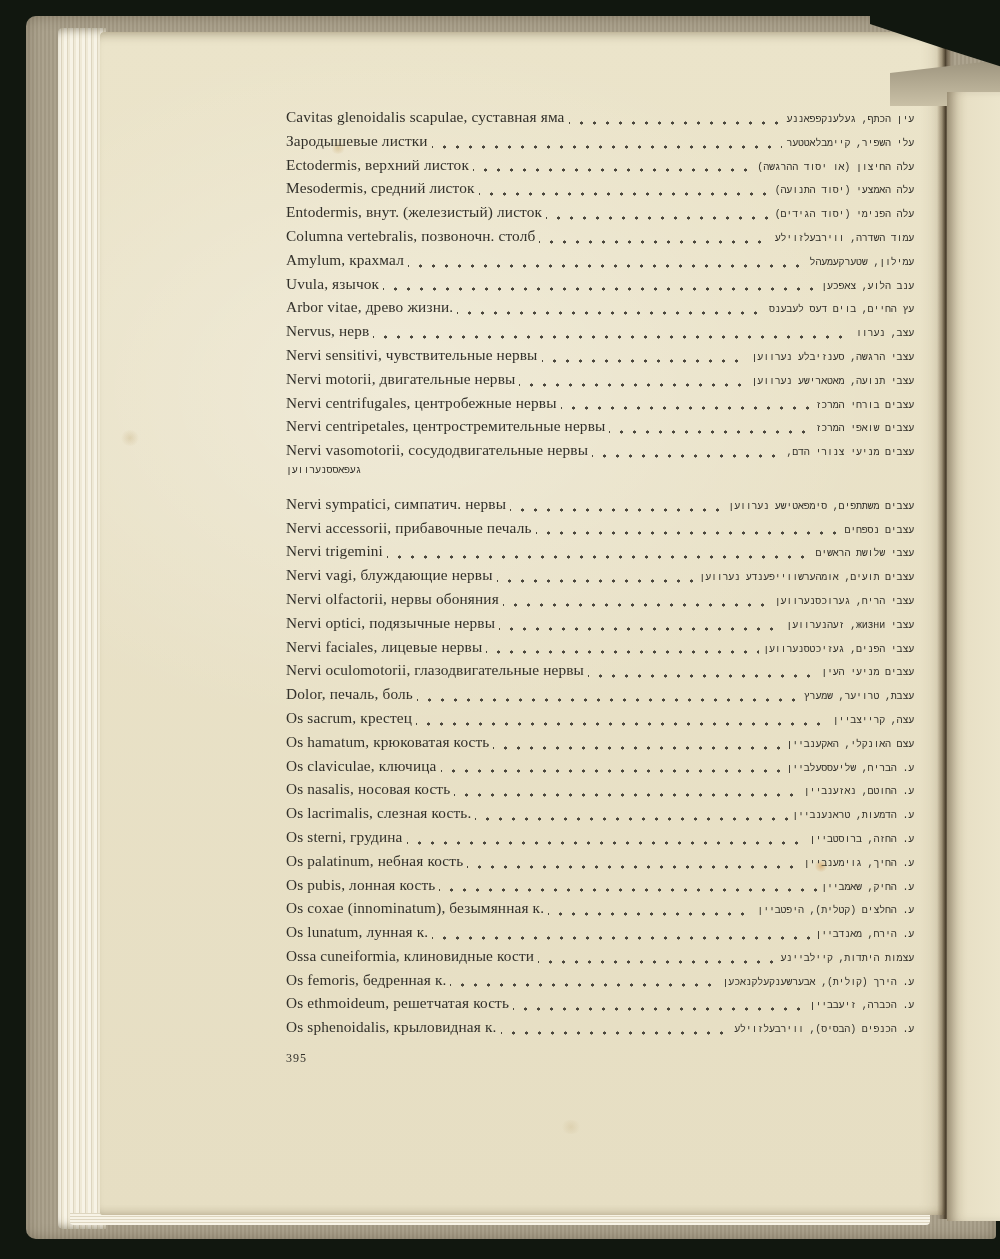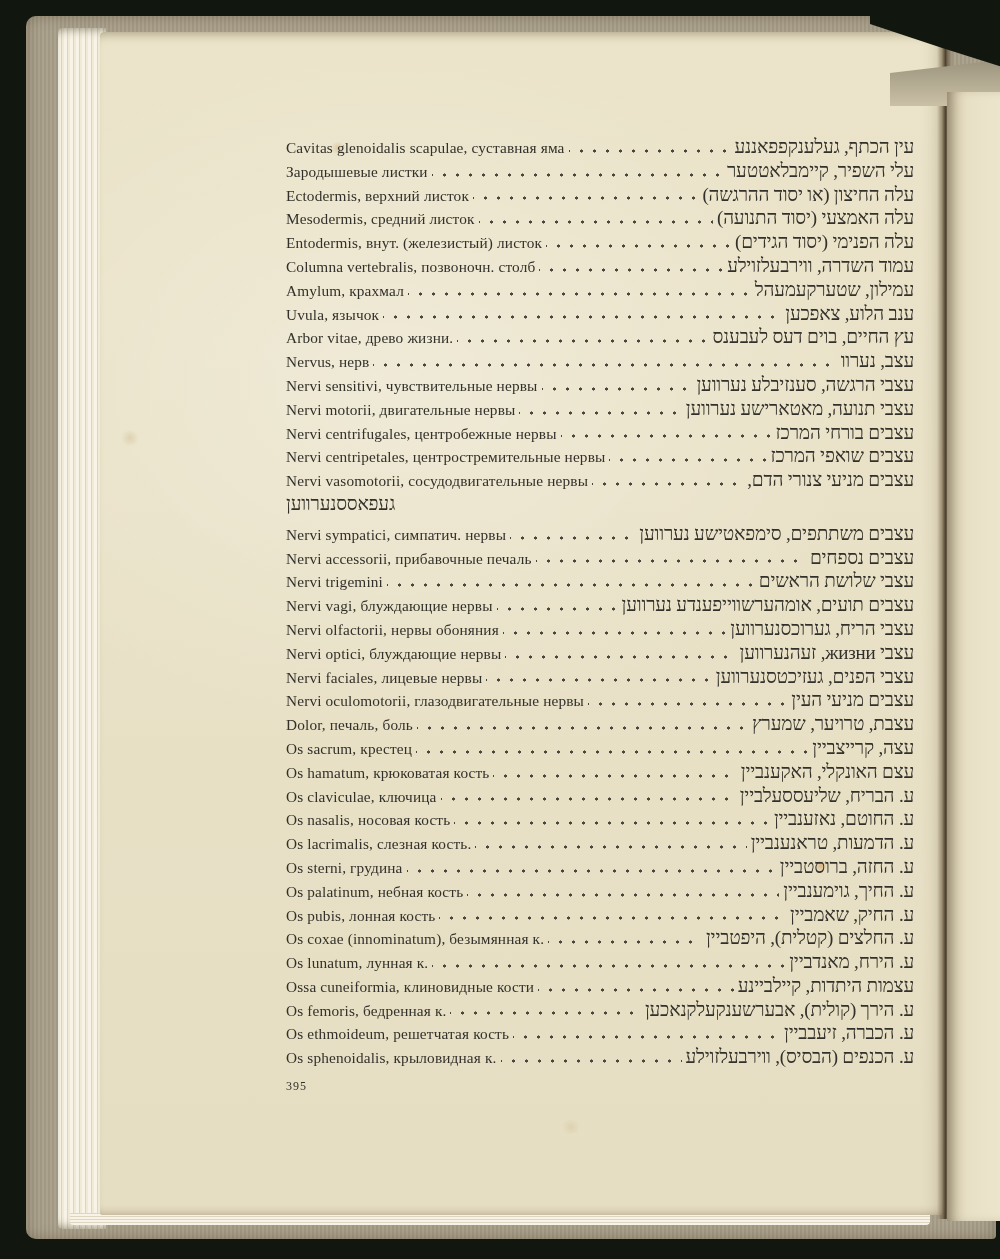--- a/index.html
+++ b/index.html
@@ -69,41 +69,40 @@
   }
   .foxing{position:absolute;border-radius:50%;pointer-events:none;}
   .fox1{left:330px;top:142px;width:16px;height:12px;background:radial-gradient(circle,rgba(190,150,80,0.35),transparent 70%);}
   .fox2{left:814px;top:860px;width:14px;height:12px;background:radial-gradient(circle,rgba(205,140,60,0.5),transparent 70%);}
   .fox3{left:120px;top:430px;width:20px;height:16px;background:radial-gradient(circle,rgba(180,150,90,0.25),transparent 70%);}
   .fox4{left:560px;top:1120px;width:22px;height:14px;background:radial-gradient(circle,rgba(180,150,90,0.18),transparent 70%);}
 
   .content{
     position:absolute;left:286px;top:108px;right:86px;
     color:var(--ink);
-    margin-top:28px;
   }
   .row{
     display:flex;align-items:baseline;height:23.8px;
     white-space:nowrap;
   }
   .row.gap-before{margin-top:6px;}
   .latin{
     font-family:"Liberation Serif", serif;
     font-size:15.3px;letter-spacing:0.15px;
     flex:0 0 auto;
   }
   .leader{
     flex:1 1 auto;min-width:2px;align-self:stretch;margin:0 4px;
     background-image:radial-gradient(circle, var(--dot) 1.35px, transparent 1.8px);
     background-size:13px 4px;background-repeat:repeat-x;
     background-position:left 6px bottom 7px;
   }
   .hebrew{
-    font-family:Liberation Serif, serif;
-    font-size:19px;letter-spacing:-0.2px;
+    font-family:Liberation Mono, monospace;
+    font-size:10px;letter-spacing:-0.2px;
     flex:0 0 auto;
   }
   .row.continuation{justify-content:flex-start;padding-right:122px;}
   .page-number{
     margin-top:9px;
     font-family:"Liberation Serif", serif;
     font-size:12px;letter-spacing:1px;
   }
 </style>
 </head>
@@ -222,21 +221,21 @@
     <span class="latin">Nervi vagi, блуждающие нервы</span>
     <span class="leader"></span>
     <span class="hebrew" dir="rtl">עצבים תועים, אומהערשווייפענדע נערווען</span>
   </div>
       <div class="row">
     <span class="latin">Nervi olfactorii, нервы обоняния</span>
     <span class="leader"></span>
     <span class="hebrew" dir="rtl">עצבי הריח, גערוכסנערווען</span>
   </div>
       <div class="row">
-    <span class="latin">Nervi optici, блуждающие нервы</span>
+    <span class="latin">Nervi optici, подязычные нервы</span>
     <span class="leader"></span>
     <span class="hebrew" dir="rtl">עצבי жизни, זעהנערווען</span>
   </div>
       <div class="row">
     <span class="latin">Nervi faciales, лицевые нервы</span>
     <span class="leader"></span>
     <span class="hebrew" dir="rtl">עצבי הפנים, געזיכטסנערווען</span>
   </div>
       <div class="row">
     <span class="latin">Nervi oculomotorii, глазодвигательные нервы</span>

